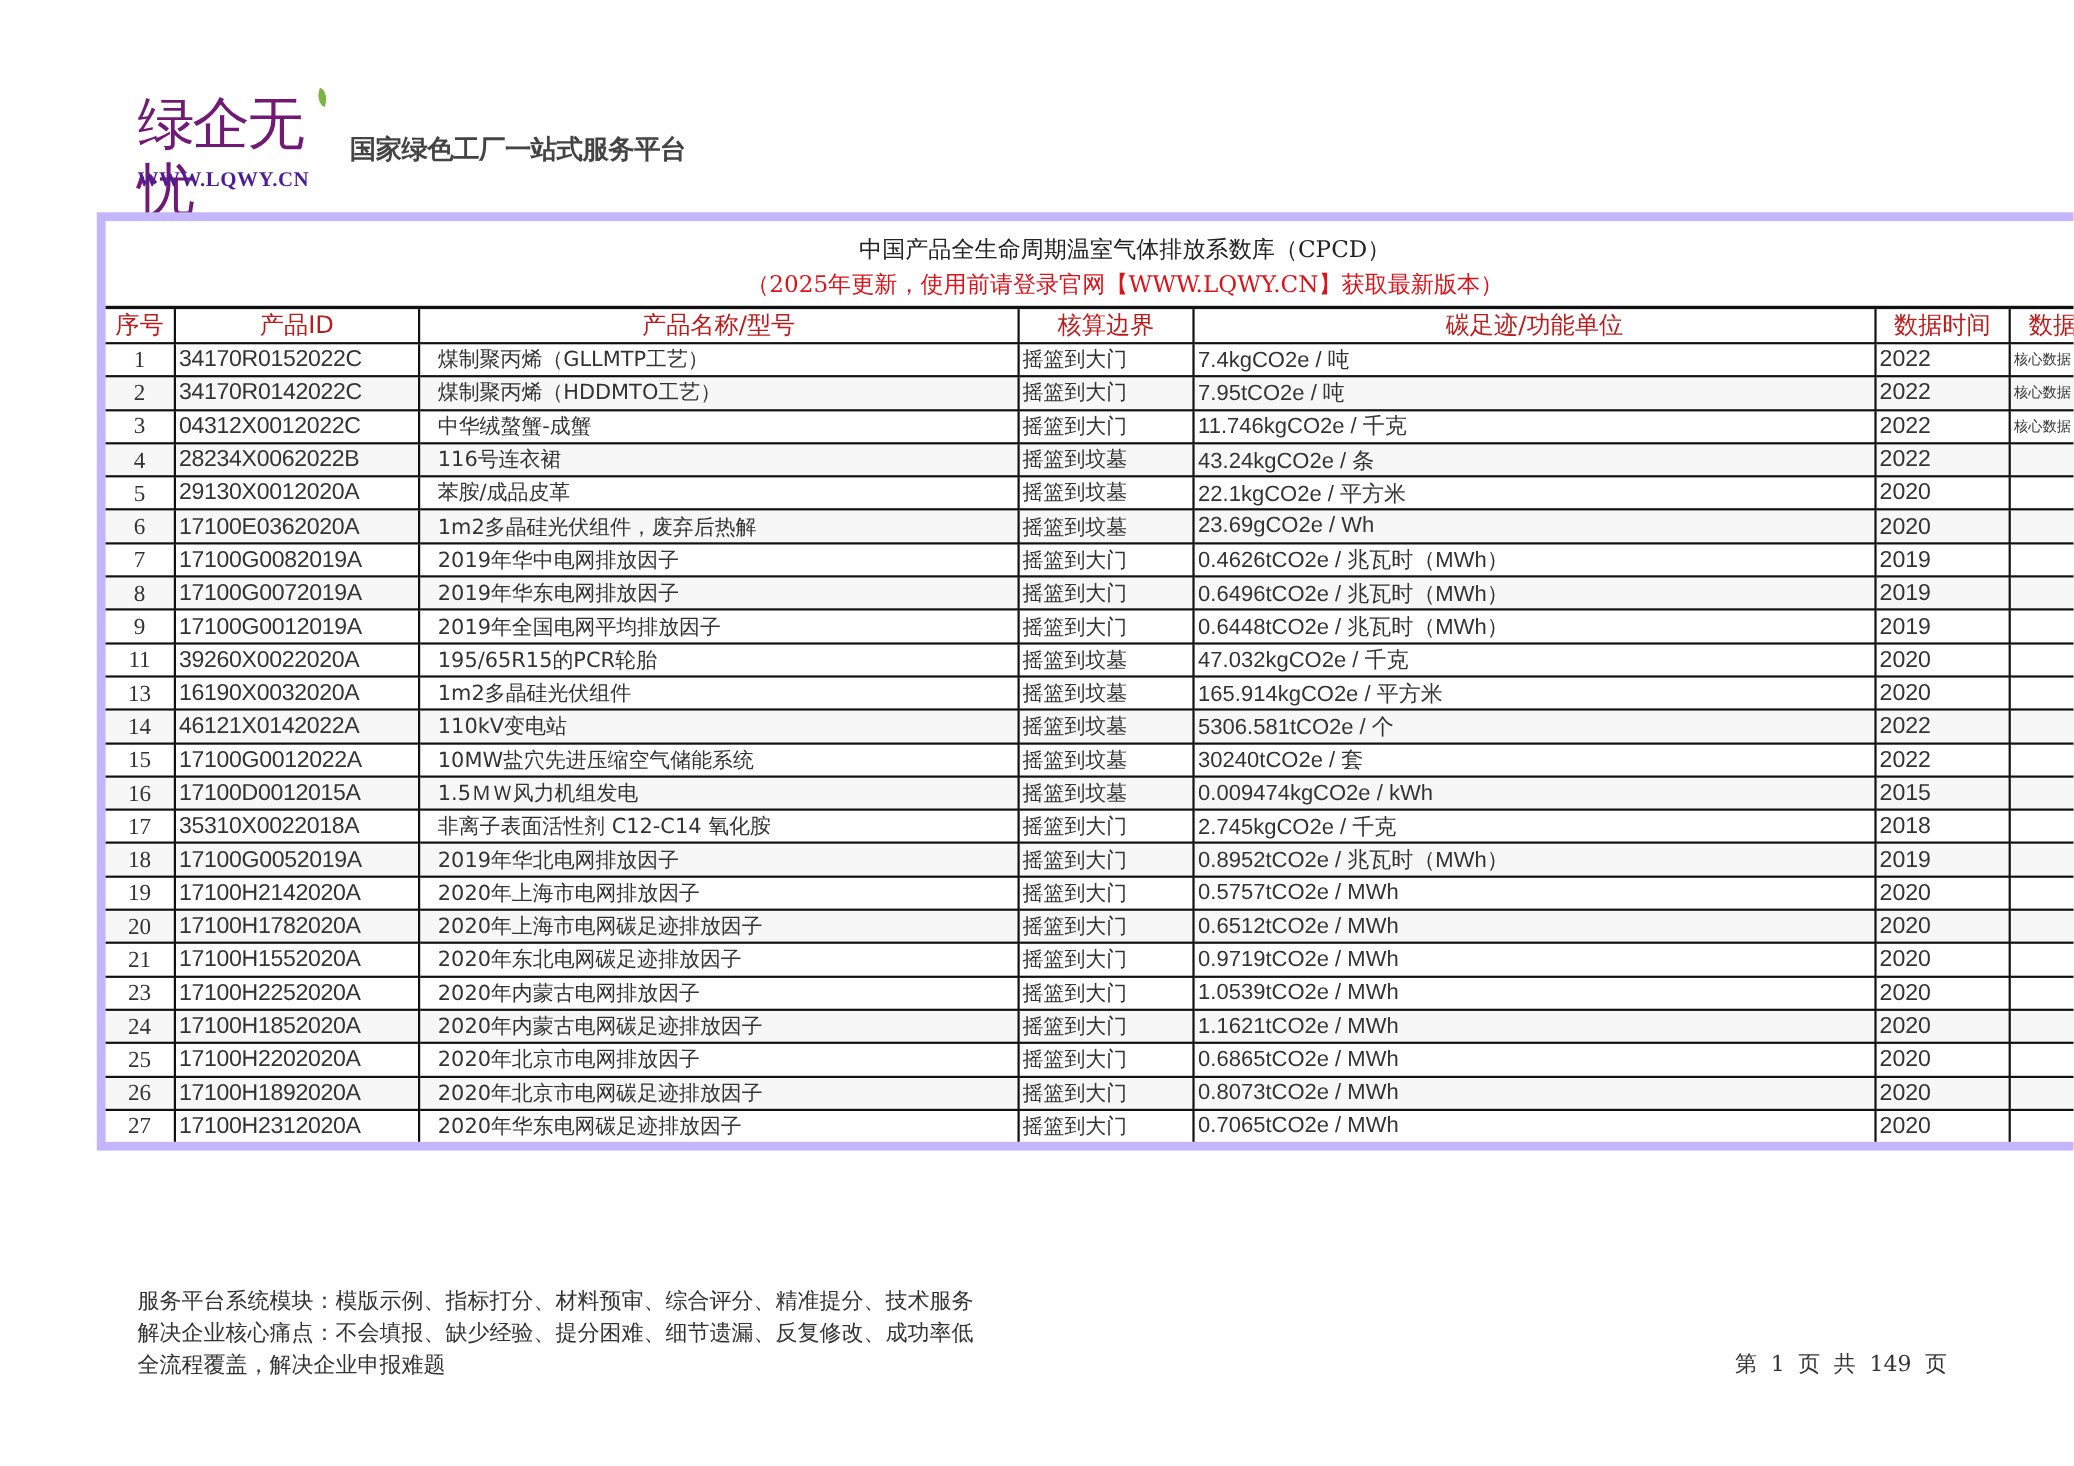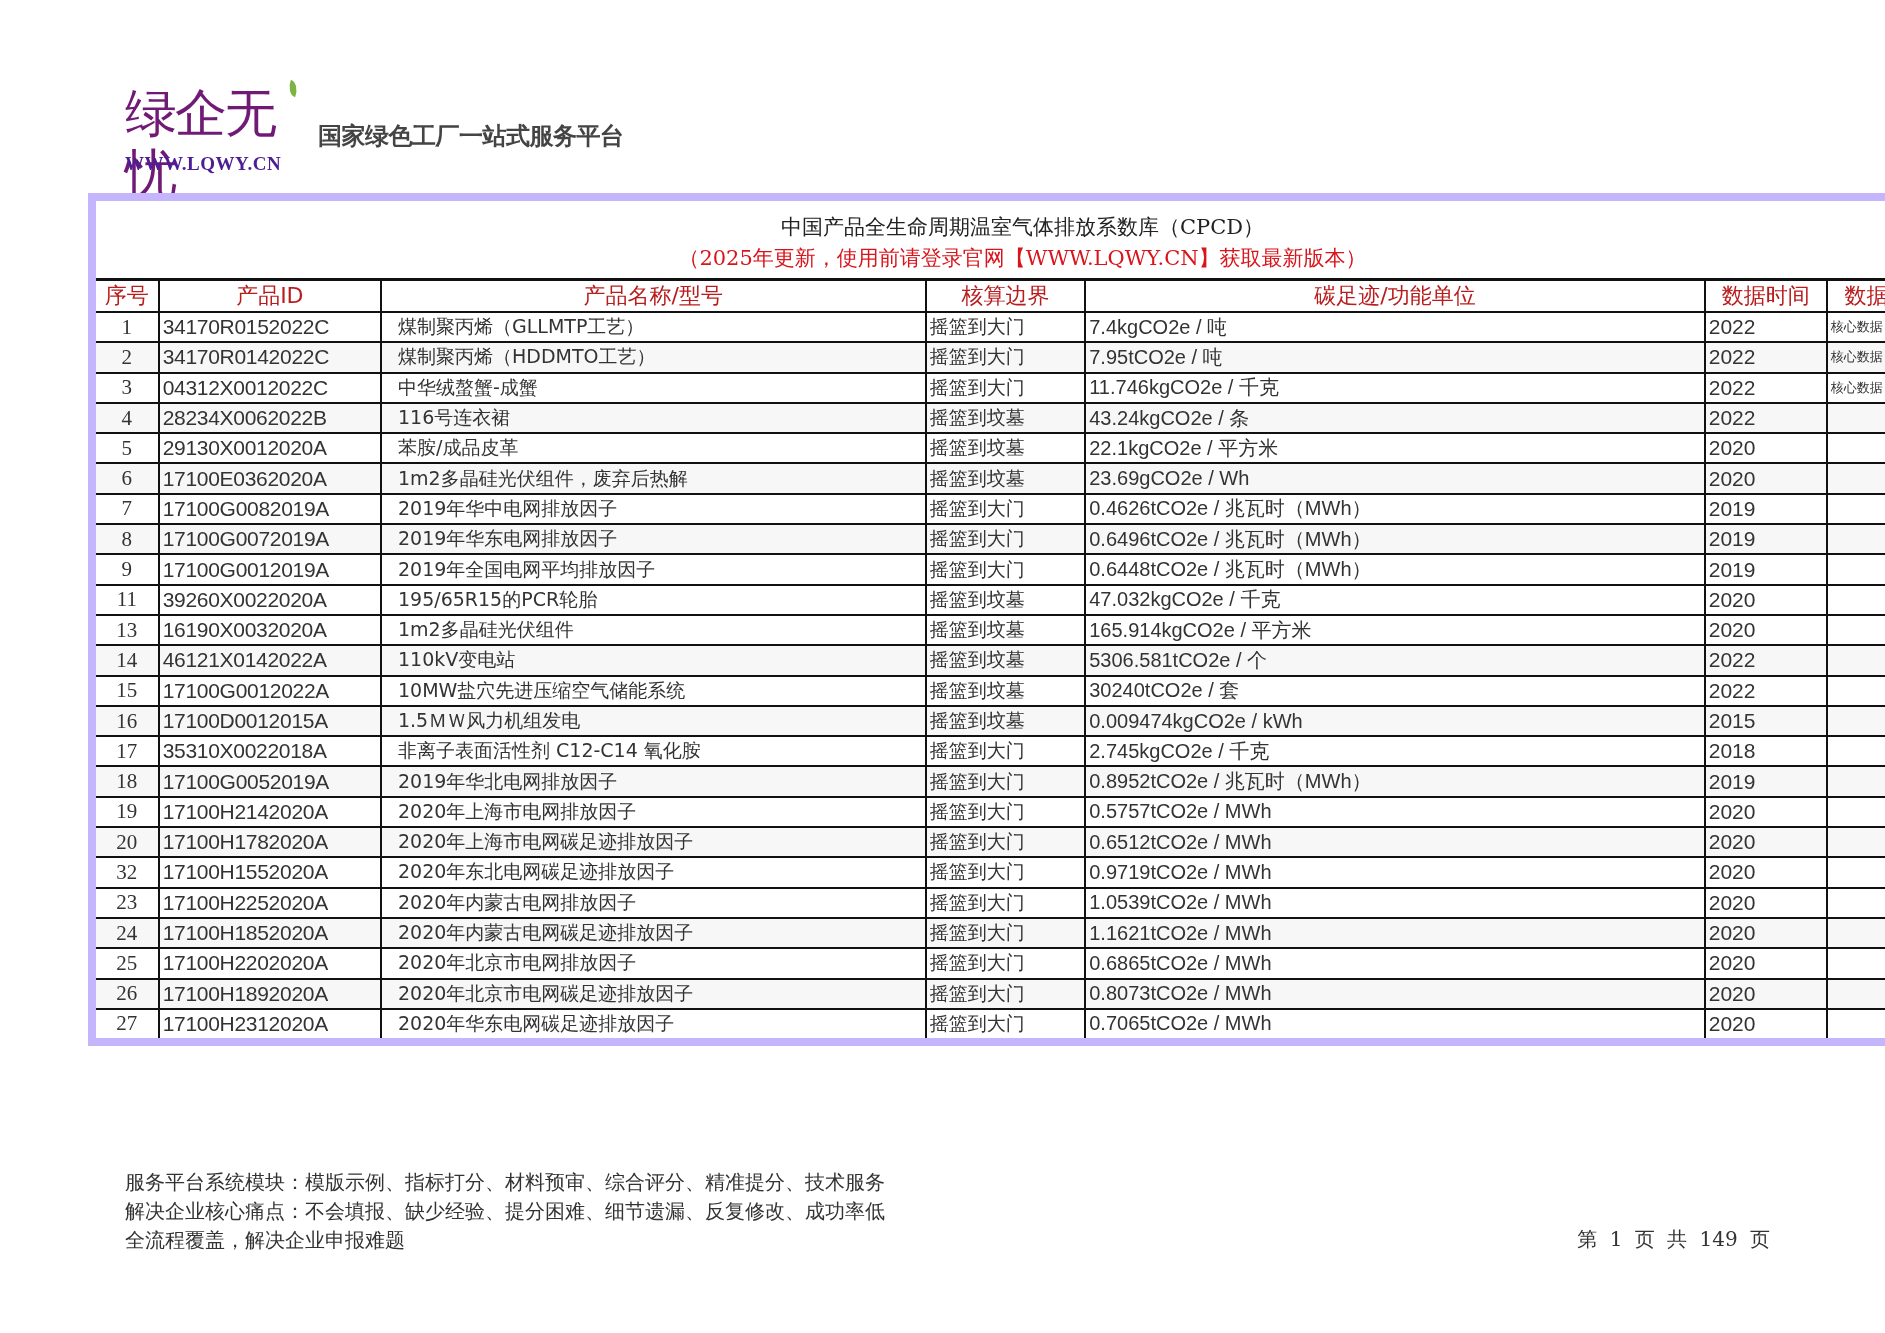--- a/index.html
+++ b/index.html
@@ -235,21 +235,21 @@
         <tr class="alt">
           <td class="c-no">20</td>
           <td class="c-id">17100H1782020A</td>
           <td class="c-name">2020年上海市电网碳足迹排放因子</td>
           <td class="c-scope">摇篮到大门</td>
           <td class="c-cf">0.6512tCO2e / MWh</td>
           <td class="c-year">2020</td>
           <td class="c-type"></td>
         </tr>
         <tr>
-          <td class="c-no">32</td>
+          <td class="c-no">21</td>
           <td class="c-id">17100H1552020A</td>
           <td class="c-name">2020年东北电网碳足迹排放因子</td>
           <td class="c-scope">摇篮到大门</td>
           <td class="c-cf">0.9719tCO2e / MWh</td>
           <td class="c-year">2020</td>
           <td class="c-type"></td>
         </tr>
         <tr>
           <td class="c-no">23</td>
           <td class="c-id">17100H2252020A</td>

